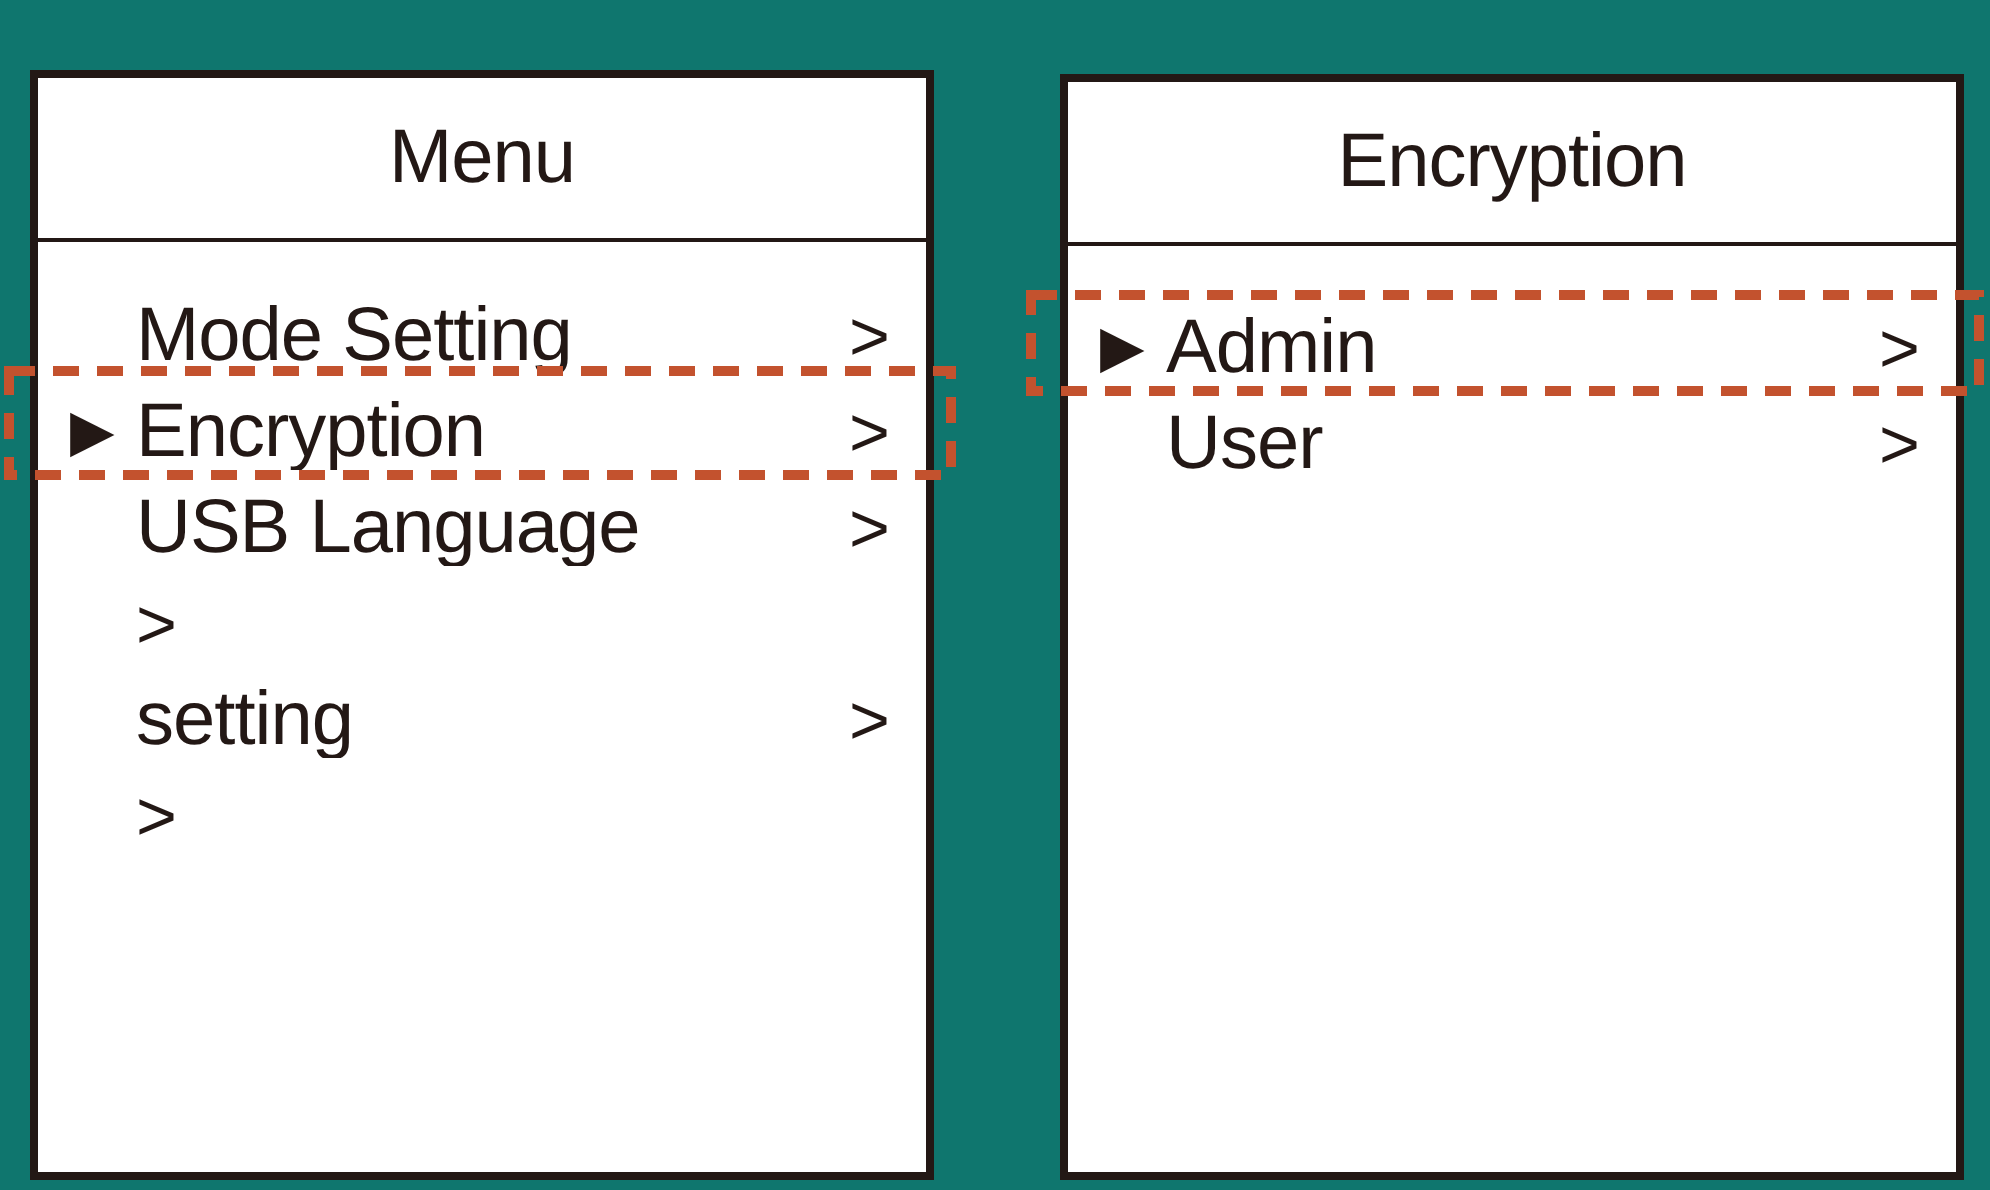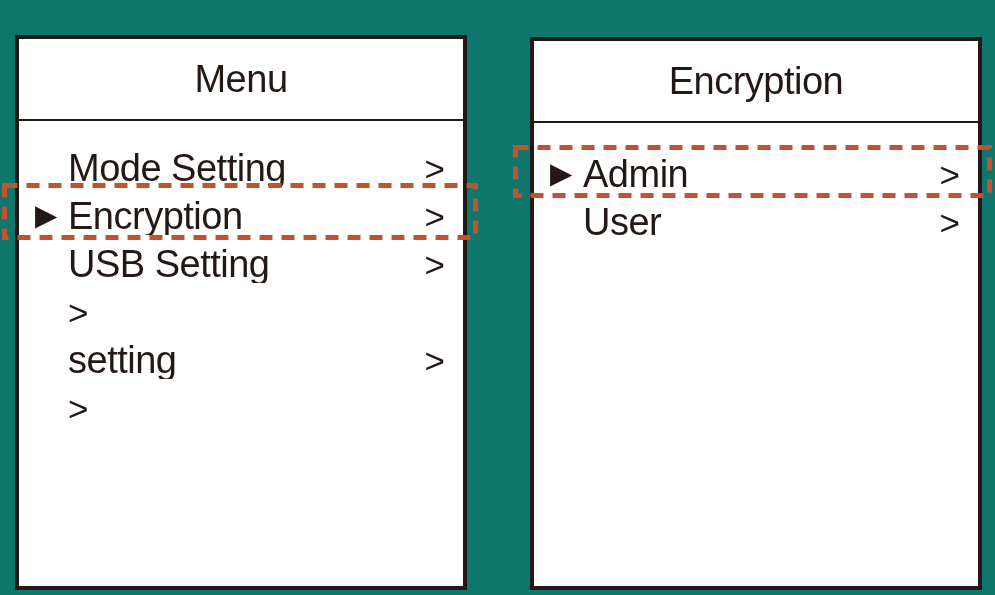--- a/index.html
+++ b/index.html
@@ -67,21 +67,21 @@
       <div class="row">
         <span class="marker">
             <span class="tri">▶</span>
           </span>
         <span class="label">Encryption</span>
         <span class="arrow">&gt;</span>
       </div>
 
       <div class="row">
         <span class="marker"></span>
-        <span class="label">USB Setting</span>
+        <span class="label">USB Language</span>
         <span class="arrow">&gt;</span>
       </div>
 
       <div class="row">
         <span class="marker"></span>
         <span class="arrow">&gt;</span>
       </div>
 
       <div class="row">
         <span class="marker"></span>

